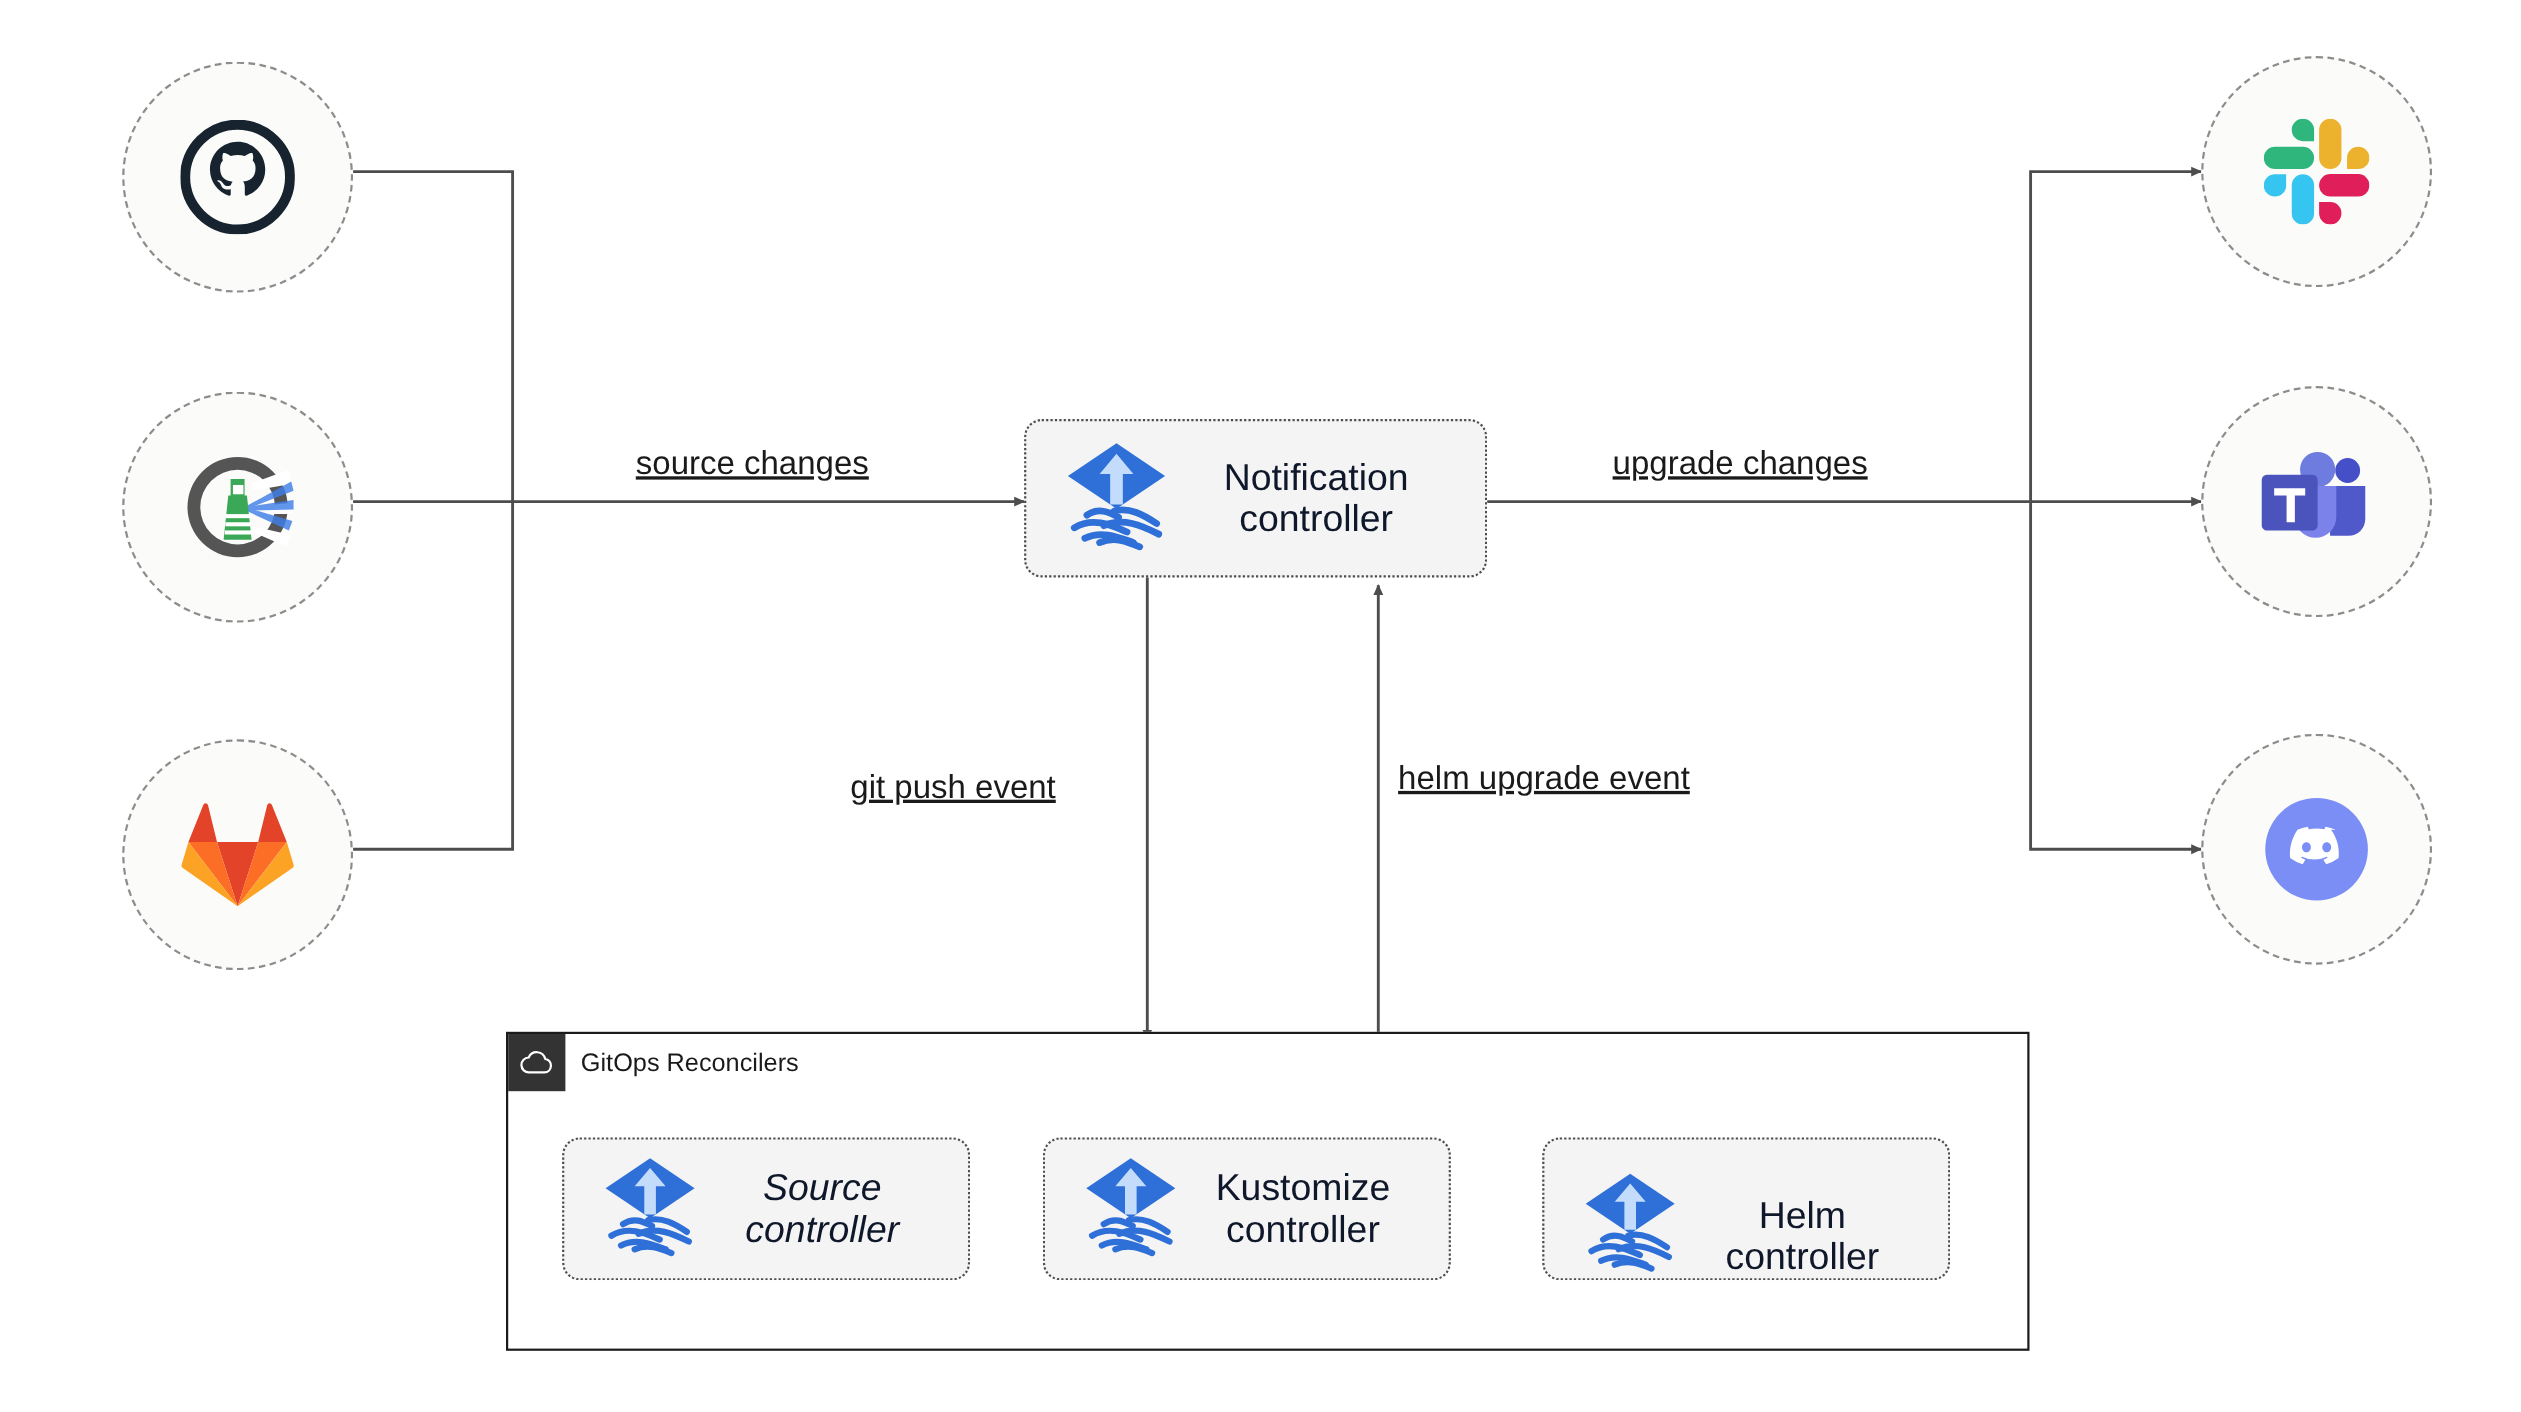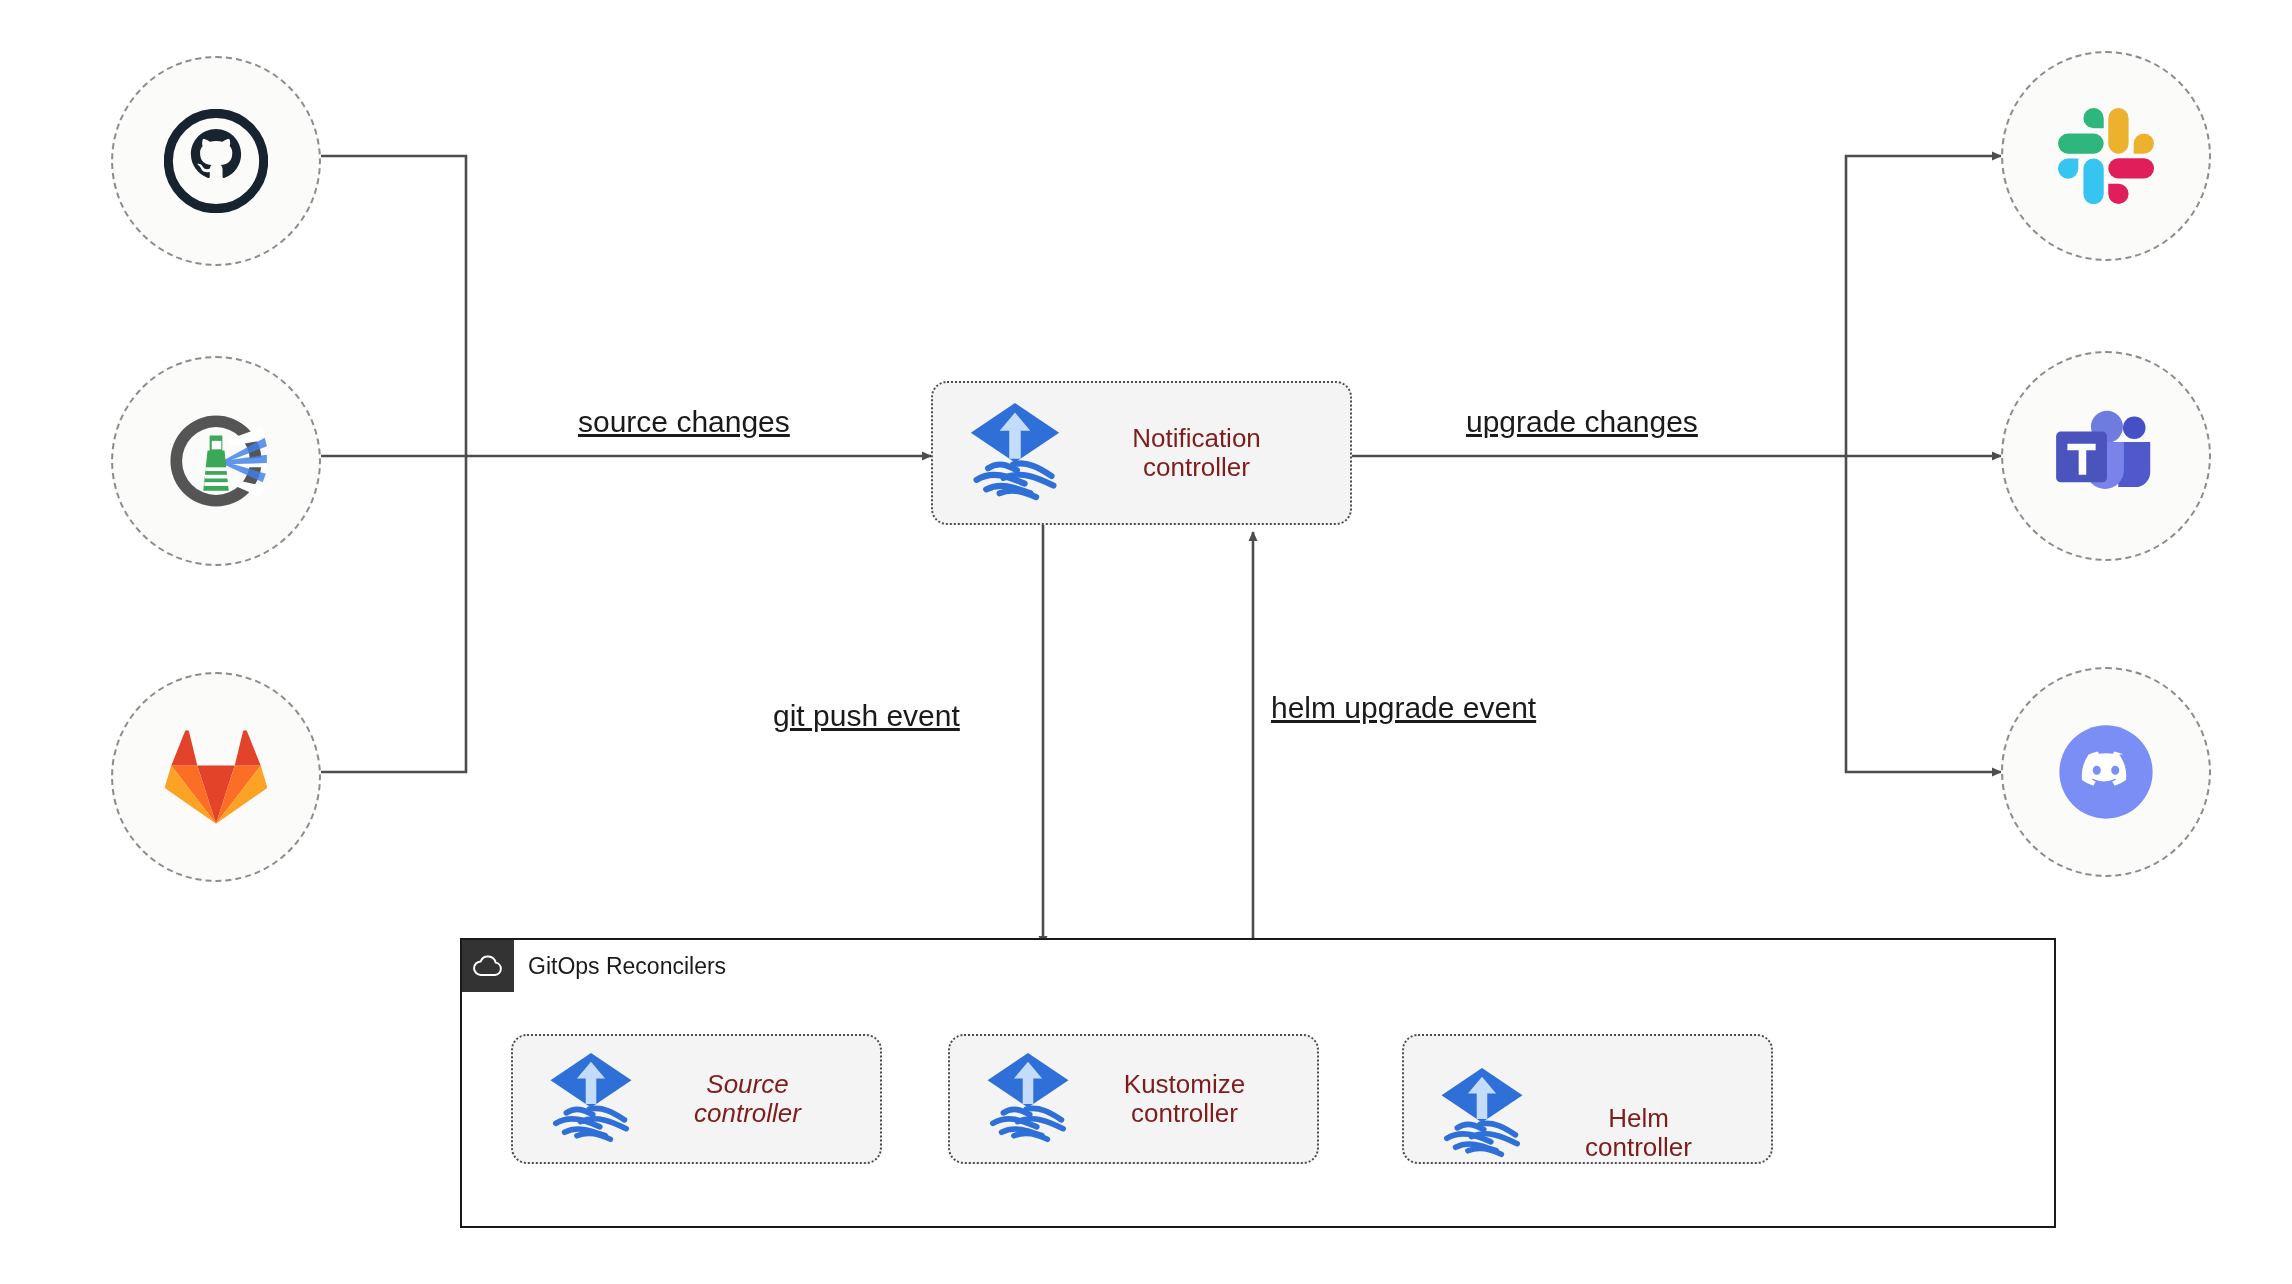--- a/index.html
+++ b/index.html
@@ -55,33 +55,33 @@
     justify-content: flex-start;
   }
   .ctl-box .flux-mark {
     flex: 0 0 auto;
     margin-left: 34px;
     margin-right: 10px;
   }
   .ctl-box .ctl-label {
     flex: 1 1 auto;
     text-align: center;
-    font-size: 26px;
+    font-size: 34px;
     line-height: 1.12;
-    color: #7f1d1d;
+    color: #0f172a;
     padding-right: 30px;
     white-space: pre-line;
   }
 
   
   #reconcilers-group {
     position: absolute;
     left: 460px;
     top: 938px;
-    width: 1596px;
+    width: 1385px;
     height: 290px;
     background: #ffffff;
     border: 2px solid #1a1a1a;
   }
   #reconcilers-header {
     position: absolute;
     left: 0;
     top: 0;
     display: flex;
     align-items: center;

